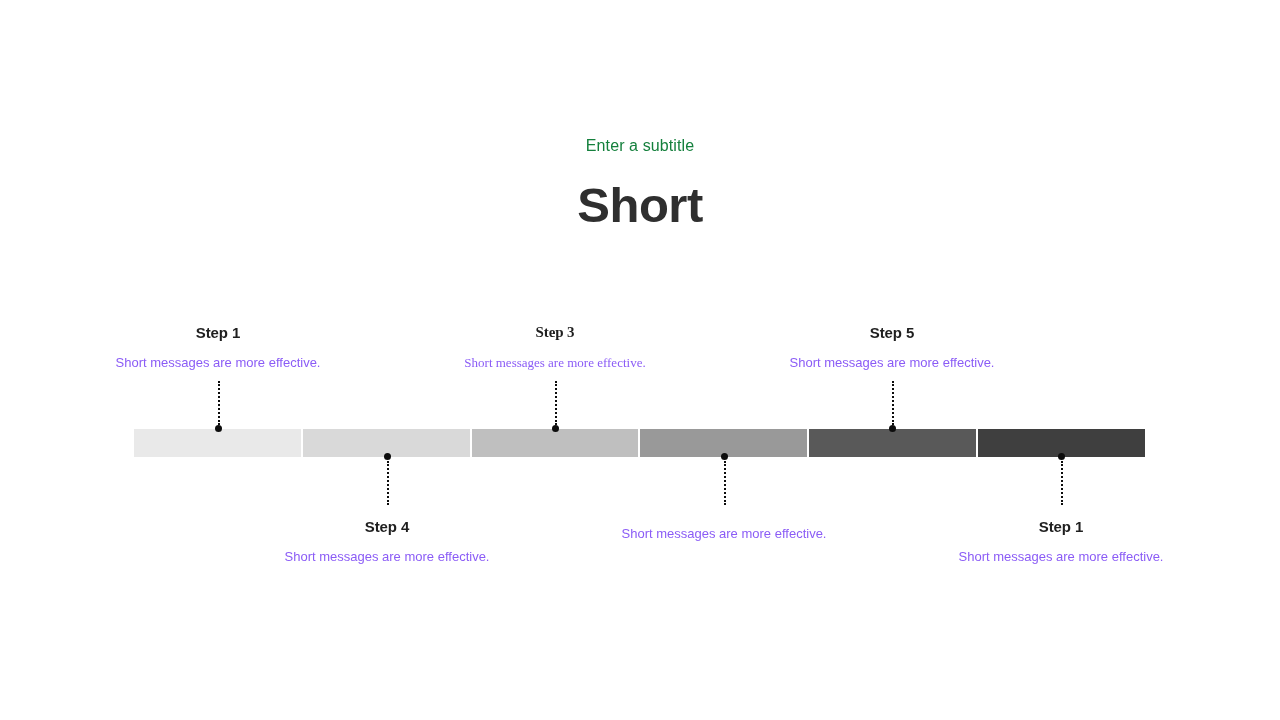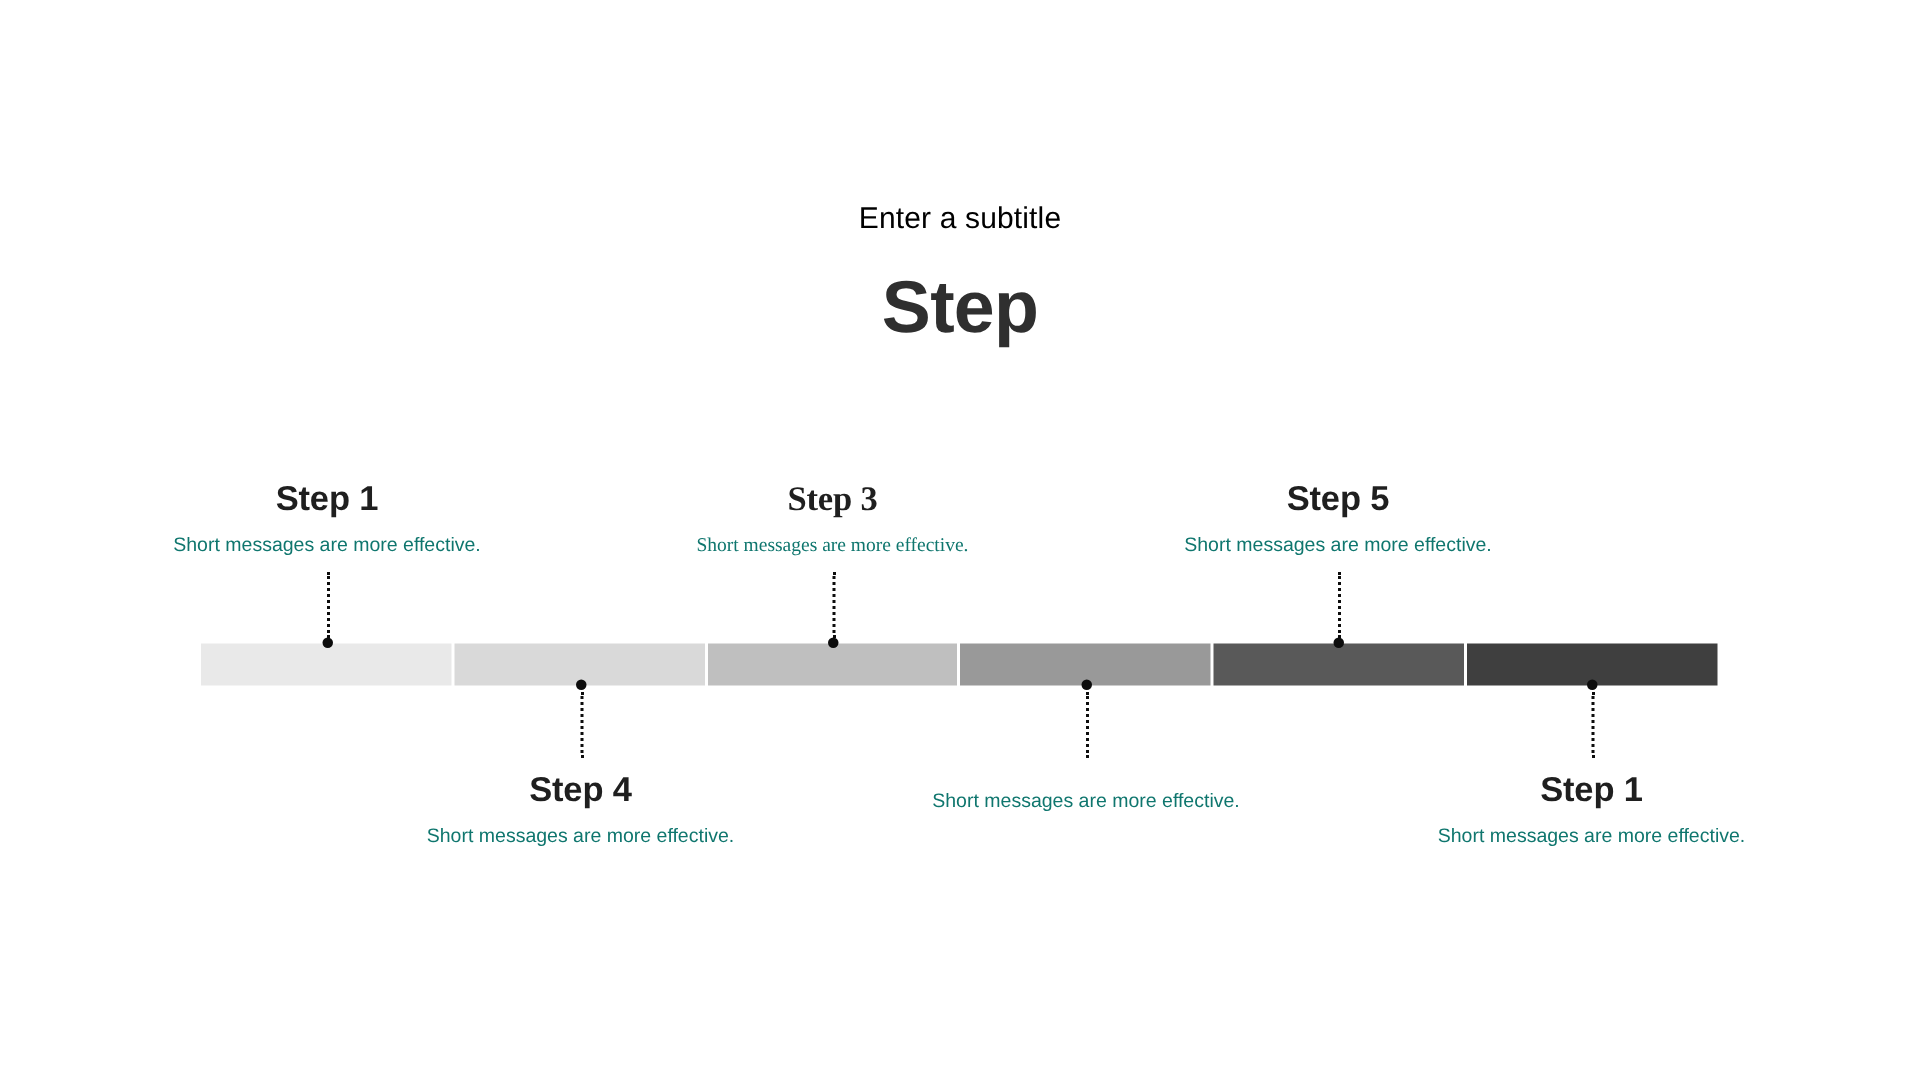--- a/index.html
+++ b/index.html
@@ -31,24 +31,24 @@
     left: 0;
     top: 0;
     width: 1280px;
     text-align: center;
   }
   #subtitle {
     position: absolute;
     left: 0;
     top: 135px;
     width: 1280px;
-    font-size: 20px;
+    font-size: 16px;
     line-height: 22px;
     font-weight: 400;
-    color: #000000;
+    color: #15803d;
     letter-spacing: 0.1px;
   }
   #title {
     position: absolute;
     left: 0;
     top: 176px;
     width: 1280px;
     font-size: 49px;
     line-height: 58px;
     font-weight: 700;
@@ -71,31 +71,31 @@
     flex: 1 1 0;
   }
 
   
   .step {
     position: absolute;
     width: 240px;
     text-align: center;
   }
   .step-title {
-    font-size: 23px;
+    font-size: 15px;
     line-height: 23px;
     font-weight: 700;
     color: #1f1f1f;
     letter-spacing: -0.1px;
   }
   .step-desc {
     font-size: 13px;
     line-height: 20.5px;
     font-weight: 400;
-    color: #0f766e;
+    color: #8b5cf6;
     padding: 0 16px;
     box-sizing: border-box;
     margin-top: 9px;
   }
 
   
   .step.above { bottom: 347px; }
   .step.above .step-title { margin-bottom: 0; }
 
   
@@ -131,21 +131,21 @@
   .connector.down .knob { top: 0px; }
   .connector.down .dline{ top: 8px; height: 44px; }
 </style>
 </head>
 <body>
 
 <div id="slide">
 
   <div id="header">
     <div id="subtitle">Enter a subtitle</div>
-    <div id="title">Step</div>
+    <div id="title">Short</div>
   </div>
 
   <div id="bar">
       <div class="bar-seg" style="background: rgb(233, 233, 233);"></div>
       <div class="bar-seg" style="background: rgb(217, 217, 217);"></div>
       <div class="bar-seg" style="background: rgb(191, 191, 191);"></div>
       <div class="bar-seg" style="background: rgb(153, 153, 153);"></div>
       <div class="bar-seg" style="background: rgb(89, 89, 89);"></div>
       <div class="bar-seg" style="background: rgb(63, 63, 63);"></div>
     </div>

